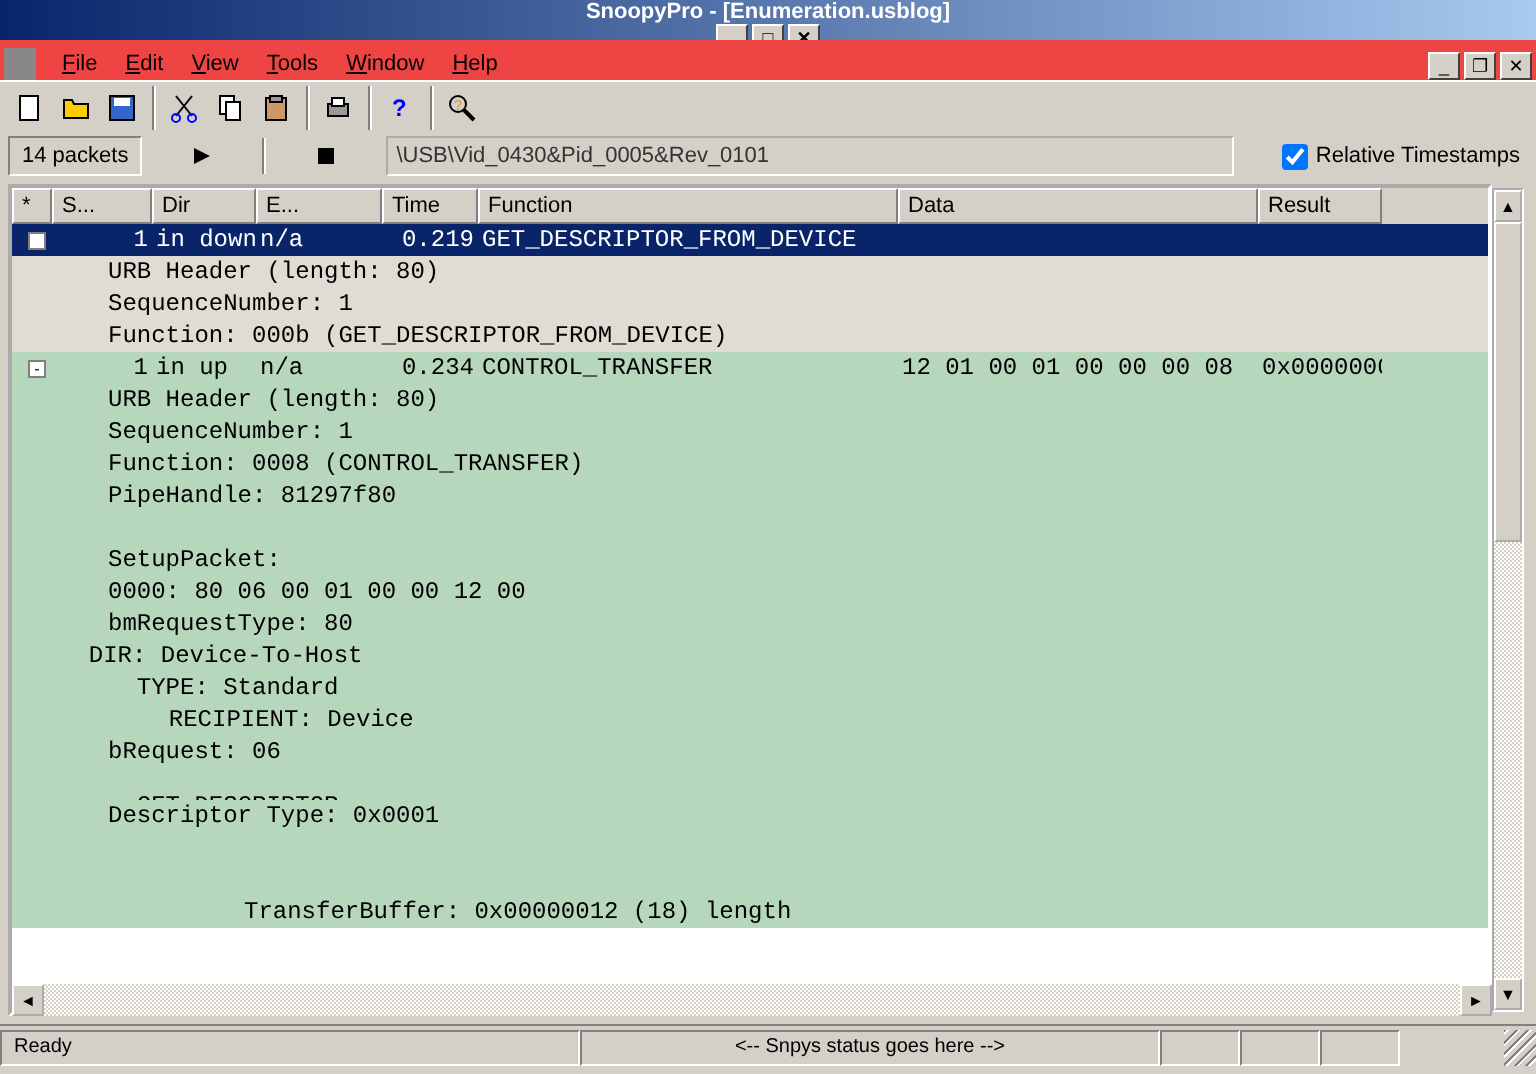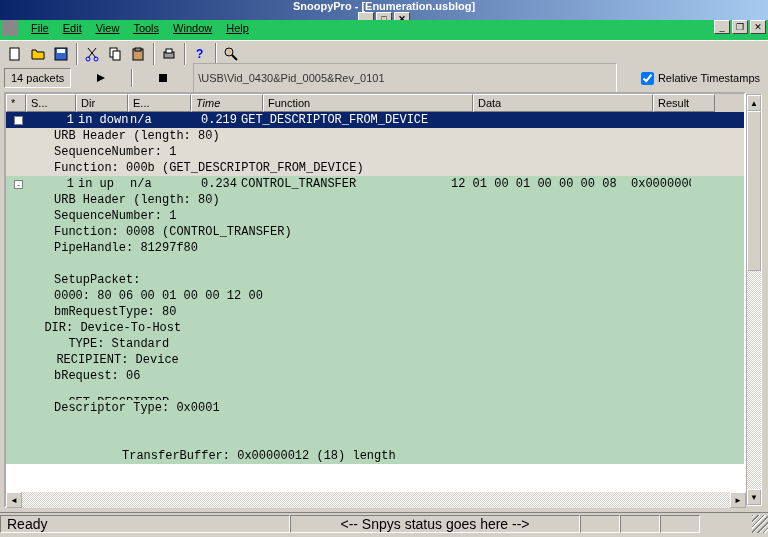--- a/index.html
+++ b/index.html
@@ -2,53 +2,53 @@
 <html><head>
 <meta charset="utf-8">
 <style>
 * { box-sizing: border-box; margin: 0; padding: 0; }
 body { font-family: Tahoma, Arial, sans-serif; font-size: 11px; background: #d4d0c8; width: 768px; height: 537px; overflow: hidden; }
 .titlebar { background: linear-gradient(90deg, #0a246a 0%, #a6caf0 100%); color: #fff; height: 20px; display: flex; align-items: center; padding: 0 2px; font-weight: bold; flex-direction: column; }
 .titlebar .appicon { width: 16px; height: 16px; background: #888; margin-right: 4px; }
 .titlebar .title { flex: 1; }
 .winbtns { display: flex; gap: 2px; }
 .winbtn { width: 16px; height: 14px; background: #d4d0c8; border: 1px solid #fff; border-right-color: #404040; border-bottom-color: #404040; display: flex; align-items: center; justify-content: center; font-size: 9px; color: #000; font-family: Arial; cursor: default; }
-.menubar { background: #22c55e; height: 20px; display: flex; align-items: flex-start; padding-left: 2px; position: relative; text-decoration: underline; }
+.menubar { background: #ef4444; height: 20px; display: flex; align-items: flex-end; padding-left: 2px; position: relative; }
 .menubar .mdiicon { width: 16px; height: 16px; background: #888; margin-right: 6px; }
 .menuitem { padding: 2px 7px; cursor: default; }
 .menuitem u { text-decoration: underline; }
 .mdibtns { position: absolute; right: 2px; display: flex; gap: 2px; }
 .toolbar { background: #d4d0c8; height: 26px; display: flex; align-items: center; padding: 2px 4px; border-top: 1px solid #fff; }
 .toolbtn { width: 22px; height: 22px; display: flex; align-items: center; justify-content: center; cursor: default; margin-right: 1px; }
 .toolsep { width: 5px; height: 22px; border-left: 1px solid #808080; border-right: 1px solid #fff; margin: 0 3px; width: 2px; }
 .toolicon { width: 16px; height: 16px; }
 .infobar { background: #d4d0c8; height: 24px; display: flex; align-items: center; padding: 2px 4px; gap: 20px; }
 .inset { border: 1px solid #808080; border-right-color: #fff; border-bottom-color: #fff; background: #d4d0c8; padding: 2px 6px; height: 20px; display: flex; align-items: center; }
 .iconbtn { width: 20px; height: 18px; display: flex; align-items: center; justify-content: center; cursor: default; }
-.pathstrip { flex: 1; color: #333; background:#d4d0c8; border:1px inset #fff; height:30px; display:flex; align-items:center; padding:0 4px; white-space:nowrap; overflow:hidden; }
+.pathstrip { flex: 1; color: #333; background:#d4d0c8; border:1px inset #fff; height:20px; display:flex; align-items:center; padding:0 4px; white-space:nowrap; overflow:hidden; }
 .chk { display: flex; align-items: flex-start; gap: 4px; padding: 0 4px; }
 .chk input { width: 13px; height: 13px; }
 .listarea { position: relative; height: 422px; padding: 3px; }
 .listwrap { width: 742px; border: 2px inset #fff; background: #fff; height: 416px; display: flex; flex-direction: column; position: absolute; left: 4px; top: 2px; }
 .header { display: flex; height: 18px; background: #d4d0c8; font-size: 11px; }
 .header .hcell { border: 1px solid #fff; border-right-color: #808080; border-bottom-color: #808080; padding: 1px 4px; display: flex; align-items: center; overflow: hidden; white-space: nowrap; cursor: default; }
 .rows { flex: 1; overflow: hidden; font-family: "Courier New", monospace; font-size: 12px; line-height: 16px; }
 .row { display: flex; height: 16px; white-space: pre; }
 .row .cell { overflow: hidden; padding: 0 2px; }
 .selrow { background: #0a246a; color: #fff; }
 .grayrow { background: #e0dcd4; }
 .greenrow { background: #b7d7bd; }
 .expander { display: inline-block; width: 9px; height: 9px; border: 1px solid #808080; background: #fff; text-align: center; line-height: 7px; font-size: 8px; margin: 0 6px; cursor: pointer; font-family: Arial; }
 .scrollbar-v { position: absolute; right: 6px; top: 4px; width: 16px; height: 412px; background: #d4d0c8; border: 1px inset #fff; display: flex; flex-direction: column; }
 .sbtn { height: 16px; background: #d4d0c8; border: 1px outset #fff; display: flex; align-items: center; justify-content: center; font-size: 8px; cursor: default; }
 .strack-v { flex: 1; background: repeating-conic-gradient(#d4d0c8 0% 25%, #fff 0% 50%) 0/2px 2px; position: relative; }
 .sthumb-v { position: absolute; top: 0; left: 0; right: 0; height: 160px; background: #d4d0c8; border: 1px outset #fff; }
 .scrollbar-h { position: absolute; left: 6px; bottom: 4px; right: 22px; height: 16px; background: #d4d0c8; display: flex; }
 .strack-h { flex: 1; background: repeating-conic-gradient(#d4d0c8 0% 25%, #fff 0% 50%) 0/2px 2px; }
-.statusbar { height: 22px; background: #d4d0c8; border-top: 1px solid #808080; display: flex; align-items: center; font-size: 14px; }
+.statusbar { height: 22px; background: #d4d0c8; border-top: 1px solid #808080; display: flex; align-items: center; font-size: 10px; }
 .statpanel { border: 1px solid #808080; border-top-color: #808080; border-left-color:#808080; border-right-color:#fff; border-bottom-color:#fff; padding: 1px 6px; height: 18px; display: flex; align-items: center; }
 .grip { width: 16px; height: 18px; background: repeating-linear-gradient(135deg, #808080 0 1px, #fff 1px 2px, transparent 2px 4px); margin-left: auto; }
 </style>
 </head>
 <body>
 
 <div class="titlebar">
   <div class="appicon"></div>
   <div class="title">SnoopyPro - [Enumeration.usblog]</div>
   <div class="winbtns">
@@ -153,42 +153,42 @@
   </label>
 </div>
 
 <div class="listarea">
   <div class="listwrap">
     <div class="header" id="hdr">
         <div class="hcell" style="width: 20px;">*</div>
         <div class="hcell" style="width: 50px;">S...</div>
         <div class="hcell" style="width: 52px;">Dir</div>
         <div class="hcell" style="width: 63px;">E...</div>
-        <div class="hcell" style="width: 72px; font-style: italic;">Time</div>
+        <div class="hcell" style="width: 48px;">Time</div>
         <div class="hcell" style="width: 210px;">Function</div>
         <div class="hcell" style="width: 180px;">Data</div>
         <div class="hcell" style="width: 62px;">Result</div>
       </div>
     <div class="rows" id="rows">
         <div class="row selrow"><div class="cell" style="width: 20px;"><span class="expander">-</span></div><div class="cell" style="width: 50px; text-align: right;">1</div><div class="cell" style="width: 52px;">in down</div><div class="cell" style="width: 63px;">n/a</div><div class="cell" style="width: 48px; text-align: right;">0.219</div><div class="cell" style="width: 210px;">GET_DESCRIPTOR_FROM_DEVICE</div><div class="cell" style="width: 180px;"></div><div class="cell" style="width: 62px;"></div></div>
         <div class="row grayrow"><div class="cell" style="padding-left: 48px; width: 720px;">URB Header (length: 80)</div></div>
         <div class="row grayrow"><div class="cell" style="padding-left: 48px; width: 720px;">SequenceNumber: 1</div></div>
         <div class="row grayrow"><div class="cell" style="padding-left: 48px; width: 720px;">Function: 000b (GET_DESCRIPTOR_FROM_DEVICE)</div></div>
         <div class="row greenrow"><div class="cell" style="width: 20px;"><span class="expander">-</span></div><div class="cell" style="width: 50px; text-align: right;">1</div><div class="cell" style="width: 52px;">in up</div><div class="cell" style="width: 63px;">n/a</div><div class="cell" style="width: 48px; text-align: right;">0.234</div><div class="cell" style="width: 210px;">CONTROL_TRANSFER</div><div class="cell" style="width: 180px;">12 01 00 01 00 00 00 08</div><div class="cell" style="width: 62px;">0x00000000</div></div>
         <div class="row greenrow"><div class="cell" style="padding-left: 48px; width: 720px;">URB Header (length: 80)</div></div>
         <div class="row greenrow"><div class="cell" style="padding-left: 48px; width: 720px;">SequenceNumber: 1</div></div>
         <div class="row greenrow"><div class="cell" style="padding-left: 48px; width: 720px;">Function: 0008 (CONTROL_TRANSFER)</div></div>
         <div class="row greenrow"><div class="cell" style="padding-left: 48px; width: 720px;">PipeHandle: 81297f80</div></div>
         <div class="row greenrow"><div class="cell" style="padding-left: 48px; width: 720px;"></div></div>
         <div class="row greenrow"><div class="cell" style="padding-left: 48px; width: 720px;">SetupPacket:</div></div>
         <div class="row greenrow"><div class="cell" style="padding-left: 48px; width: 720px;">0000: 80 06 00 01 00 00 12 00</div></div>
         <div class="row greenrow"><div class="cell" style="padding-left: 48px; width: 720px;">bmRequestType: 80</div></div>
         <div class="row greenrow"><div class="cell" style="padding-left: 24px; width: 720px;">  DIR: Device-To-Host</div></div>
         <div class="row greenrow"><div class="cell" style="padding-left: 48px; width: 720px;">  TYPE: Standard</div></div>
-        <div class="row greenrow"><div class="cell" style="padding-left: 36px; width: 720px;">  RECIPIENT: Device</div></div>
+        <div class="row greenrow"><div class="cell" style="padding-left: 48px; width: 720px; margin-left: 16px;">  RECIPIENT: Device</div></div>
         <div class="row greenrow"><div class="cell" style="padding-left: 48px; width: 720px;">bRequest: 06</div></div>
         <div class="row greenrow"><div class="cell" style="padding-left: 48px; width: 720px; margin-top: 11px;">  GET_DESCRIPTOR</div></div>
         <div class="row greenrow"><div class="cell" style="padding-left: 48px; width: 720px;">Descriptor Type: 0x0001</div></div>
         <div class="row greenrow"><div class="cell" style="padding-left: 48px; width: 720px;"></div></div>
         <div class="row greenrow"><div class="cell" style="padding-left: 48px; width: 720px;"></div></div>
         <div class="row greenrow"><div class="cell" style="padding-left: 68px; width: 720px; margin-left: 48px;">TransferBuffer: 0x00000012 (18) length</div></div>
       </div>
   </div>
   <div class="scrollbar-v">
     <div class="sbtn">▲</div>

